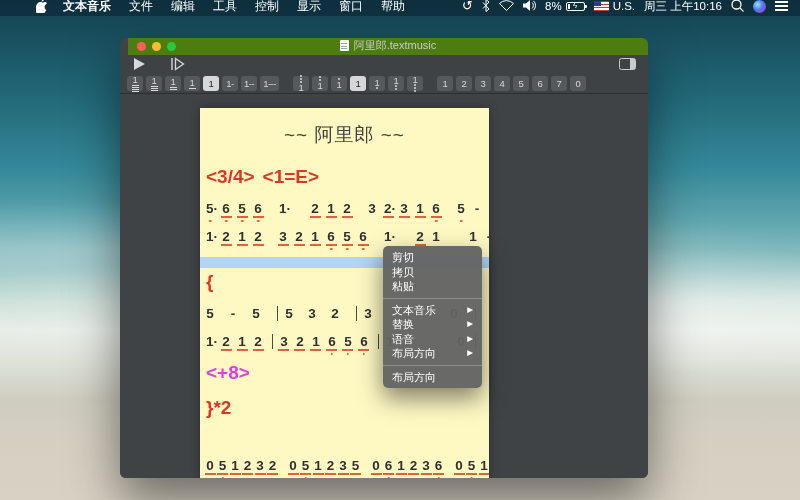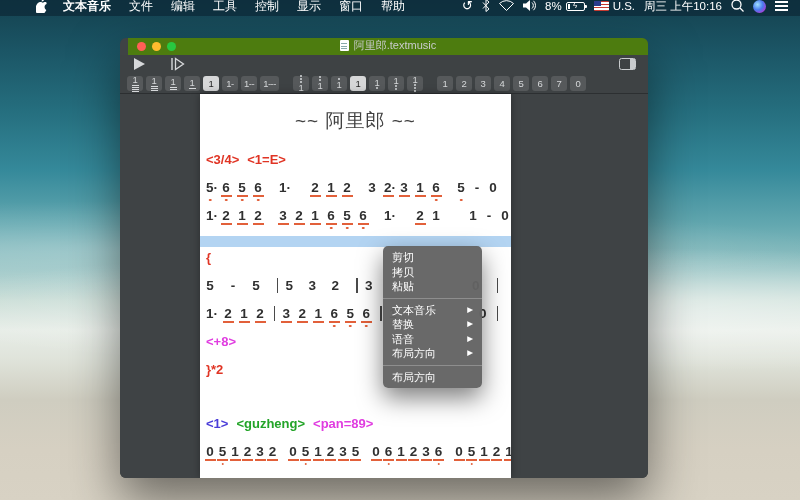--- a/index.html
+++ b/index.html
@@ -76,27 +76,27 @@
     color:#d6d8da; font-size:9.5px; display:flex; flex-direction:column; align-items:center;
     justify-content:center; line-height:9px; letter-spacing:-0.5px; }
   .nbtn.sel { background:#d6d7d8; color:#232323; }
   .nbtn .ulines { display:flex; flex-direction:column; gap:1px; margin-top:1px; }
   .nbtn .ulines i { display:block; width:7px; height:1px; background:currentColor; }
   .nbtn .odots { display:flex; flex-direction:column; gap:1px; align-items:center; }
   .nbtn .odots i { display:block; width:2px; height:2px; border-radius:50%; background:currentColor; }
 
   
   .content { position:absolute; top:56px; left:0; right:0; bottom:0; background:#3f4345; }
-  .page { position:absolute; left:80px; top:0; width:311px; height:100%;
-    background:#ffffff; box-shadow:0 0 8px rgba(0,0,0,.35); padding:8px 6px 0 6px;
+  .page { position:absolute; left:80px; top:14px; width:289px; height:100%;
+    background:#fef9c3; box-shadow:0 0 8px rgba(0,0,0,.35); padding:8px 6px 0 6px;
     overflow:hidden; }
 
   .doc-title { text-align:center; font-size:19px; color:#414141; font-weight:500;
     letter-spacing:1px; margin:6px 0 18px; }
-  .meta { font-size:13px; font-weight:bold; margin:0 0 13px; white-space:nowrap; }
+  .meta { font-size:19px; font-weight:bold; margin:0 0 13px; white-space:nowrap; }
   .meta span { margin-right:8px; }
 
   .music { display:flex; align-items:flex-start; height:20px; margin:0 0 8px;
     font-size:13.5px; font-weight:600; color:#303030; white-space:nowrap; }
   .music .tok { position:relative; display:inline-block; min-width:8px; text-align:center;
     line-height:15px; }
   .music.normal .tok { margin-right:8px; }
   .music.wide   .tok { margin-right:15px; }
   .music.tight  .tok { margin-right:4.5px; }
   .music .bar { display:inline-block; width:1.5px; height:15px; background:#4a4a4a;
@@ -388,21 +388,20 @@
           <span class="tok u d">6</span>
           <span class="bar"></span>
           <span class="tok">1</span>
           <span class="mgap" style="width: 88px;"></span>
           <span class="tok">0</span>
           <span class="bar"></span>
         </div>
         <div class="meta"><span class="c-magenta">&lt;+8&gt;</span></div>
         <div class="meta"><span class="c-red">}*2</span></div>
         <div class="doc-spacer"></div>
-        <div class="meta"><span class="c-blue">&lt;1&gt;</span><span class="c-green">&lt;guzheng&gt;</span><span class="c-magenta">&lt;pan=89&gt;</span></div>
         <div class="music tight">
           <span class="tok u">0</span>
           <span class="tok u d">5</span>
           <span class="tok u">1</span>
           <span class="tok u">2</span>
           <span class="tok u">3</span>
           <span class="tok u">2</span>
           <span class="bar"></span>
           <span class="tok u">0</span>
           <span class="tok u d">5</span>

